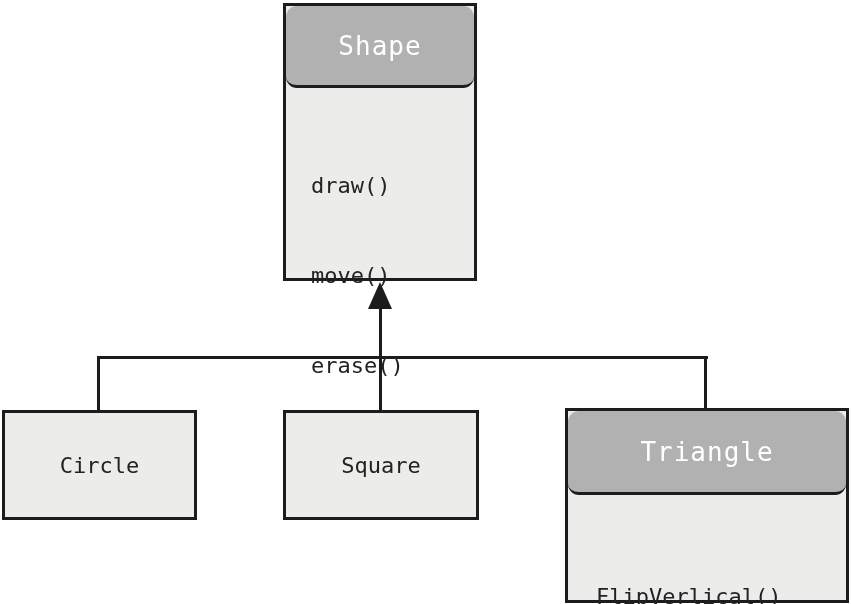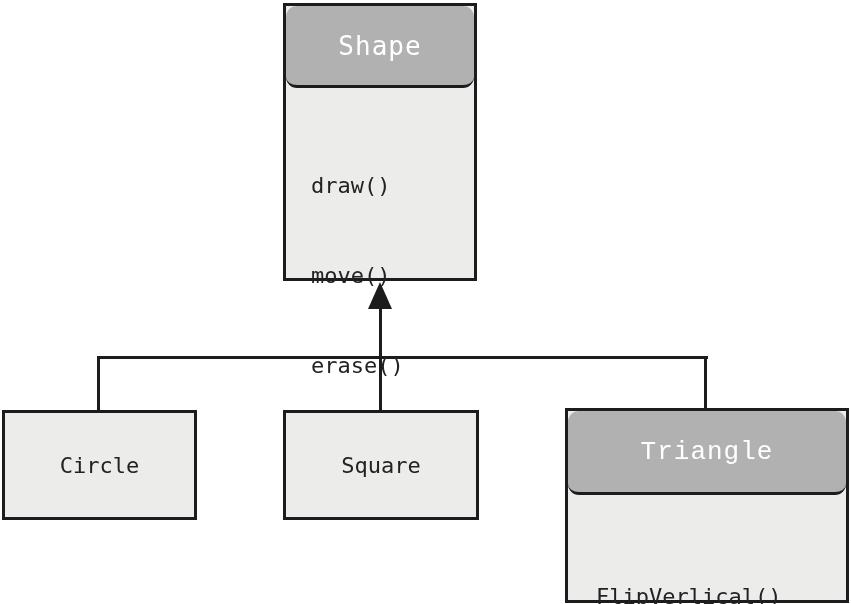--- a/index.html
+++ b/index.html
@@ -50,21 +50,21 @@
     white-space: pre;
   }
   .shape-box   { left: 283px; top: 3px;   width: 194px; height: 278px; }
   .shape-box .uml-header { height: 82px; }
   .shape-box .methods    { padding: 23px 0 0 25px; }
 
   .circle-box  { left: 2px;   top: 410px; width: 195px; height: 110px; }
   .square-box  { left: 283px; top: 410px; width: 196px; height: 110px; }
 
   .triangle-box { left: 565px; top: 408px; width: 284px; height: 195px; }
-  .triangle-box .uml-header { height: 84px; font-family: Liberation Mono, monospace; }
+  .triangle-box .uml-header { height: 84px; }
   .triangle-box .methods    { padding: 27px 0 0 28px; }
 
   .line {
     position: absolute;
     background: var(--border);
   }
   .line-shaft      { left: 379px; top: 286px; width: 3px;   height: 124px; }
   .line-rail       { left: 97px;  top: 356px; width: 611px; height: 3px; }
   .line-drop-left  { left: 97px;  top: 356px; width: 3px;   height: 54px; }
   .line-drop-right { left: 704px; top: 356px; width: 3px;   height: 54px; }

